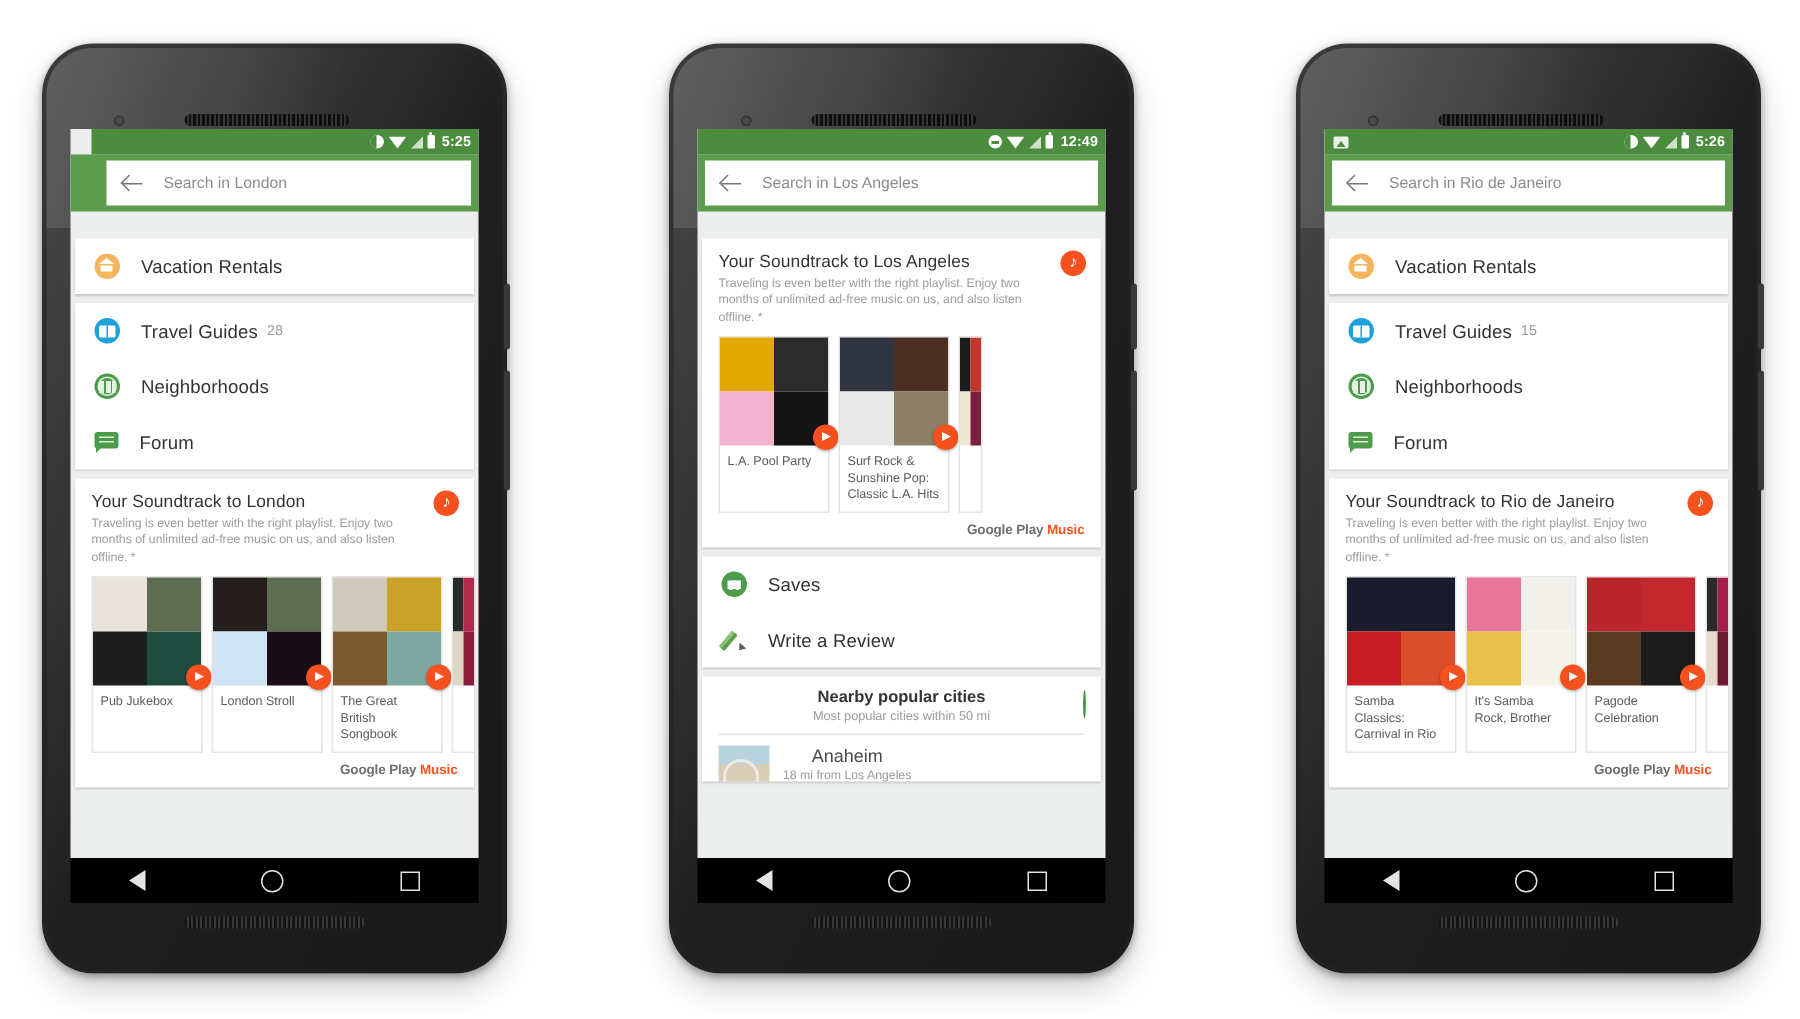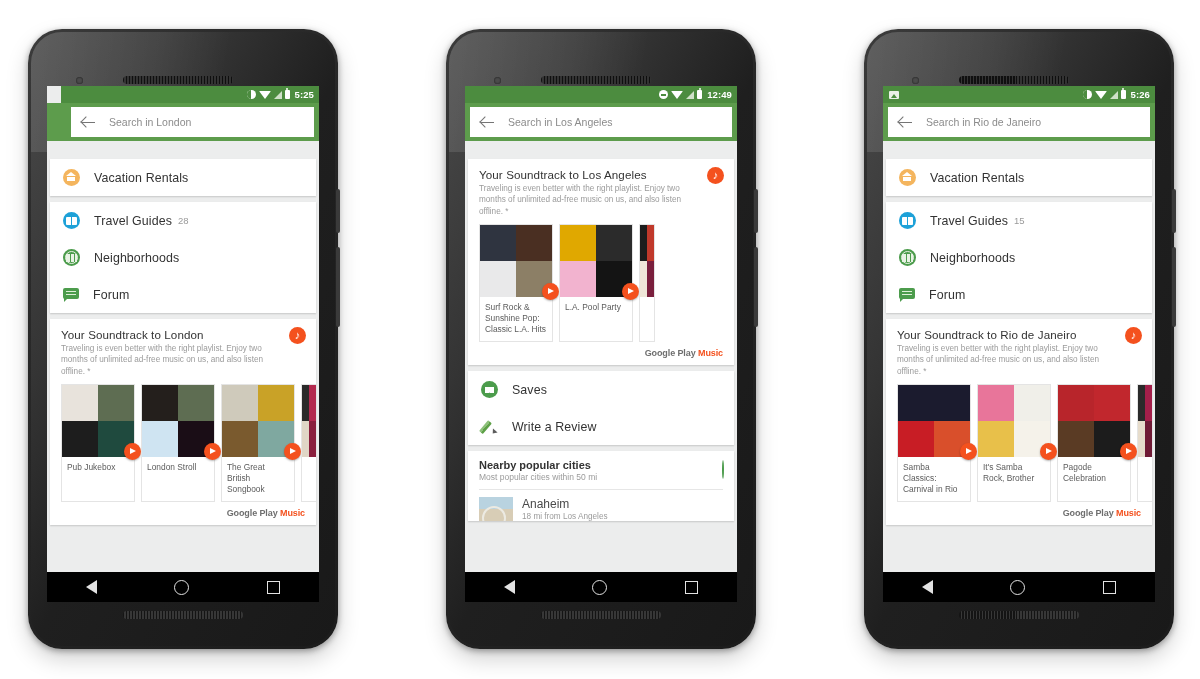--- a/index.html
+++ b/index.html
@@ -129,21 +129,21 @@
   .art div{width:100%;height:100%;}
   .playbtn{position:absolute;right:-7px;top:58px;width:17px;height:17px;border-radius:50%;background:#f4511e;
     box-shadow:0 1px 2px rgba(0,0,0,.3);}
   .playbtn::after{content:"";position:absolute;left:6px;top:4.6px;width:0;height:0;
     border-left:6px solid #fff;border-top:3.8px solid transparent;border-bottom:3.8px solid transparent;}
   .tname{font-size:8.4px;color:#5c5c5c;line-height:1.33;padding:5px 5px 6px 5px;min-height:30px;box-sizing:border-box;}
   .gpm{text-align:right;padding:6px 11px 0 0;font-size:9px;color:#6e6e6e;font-weight:bold;letter-spacing:-.1px;}
   .gpm .mus{color:#f4511e;}
 
   
-  .ncard{background:#fff;margin:0 3px 0 3px;box-shadow:0 1px 1.5px rgba(0,0,0,.16);padding:8px 0 0 0;}
+  .ncard{background:#fff;margin:0 3px 0 3px;box-shadow:0 1px 1.5px rgba(0,0,0,.16);padding:8px 0 0 0;text-align:center;}
   .nhead{padding:0 11px;position:relative;}
   .nhead .nt{font-size:11px;color:#333;font-weight:bold;}
   .nhead .ns{font-size:8.5px;color:#9b9b9b;margin-top:1px;}
   .nhead .globewrap{position:absolute;right:10px;top:2px;}
   .ndiv{height:1px;background:#e6e6e6;margin:7px 11px 0 11px;}
   .nrow{display:flex;align-items:flex-start;padding:7px 11px 0 11px;}
   .nthumb{width:34px;height:24px;flex:0 0 auto;
     background:linear-gradient(180deg,#b9d3e0 0 52%,#d8cdb6 52% 100%);position:relative;overflow:hidden;}
   .nthumb::after{content:"";position:absolute;left:3px;bottom:-9px;width:20px;height:20px;border-radius:50%;
     border:2px solid #eceae2;}
@@ -300,37 +300,37 @@
 
         <div class="mcard flush">
           <div class="mhead">
             <div class="mtitle">Your Soundtrack to Los Angeles</div>
             <div class="mdesc">Traveling is even better with the right playlist. Enjoy two months of unlimited ad-free music on us, and also listen offline. *</div>
             <div class="mbadge"></div>
           </div>
           <div class="tiles">
             <div class="tile">
               <div class="art">
+                <div style="background:#e0a800"></div>
+                  <div style="background:#2b2b2b"></div>
+                <div style="background:#f2b3cf"></div>
+                  <div style="background:#141414"></div>
+              </div>
+              <div class="playbtn"></div>
+              <div class="tname">L.A. Pool Party</div>
+            </div>
+            <div class="tile">
+              <div class="art">
                 <div style="background:#2f3440"></div>
                   <div style="background:#4a2f22"></div>
                 <div style="background:#e9e9ea"></div>
                   <div style="background:#8c7f66"></div>
               </div>
               <div class="playbtn"></div>
               <div class="tname">Surf Rock &amp; Sunshine Pop: Classic L.A. Hits</div>
-            </div>
-            <div class="tile">
-              <div class="art">
-                <div style="background:#e0a800"></div>
-                  <div style="background:#2b2b2b"></div>
-                <div style="background:#f2b3cf"></div>
-                  <div style="background:#141414"></div>
-              </div>
-              <div class="playbtn"></div>
-              <div class="tname">L.A. Pool Party</div>
             </div>
             <div class="tile clip">
               <div class="art">
                 <div style="background:#1d1d1d"></div>
                   <div style="background:#c0392b"></div>
                 <div style="background:#efe6d8"></div>
                   <div style="background:#7a1f3d"></div>
               </div>
               <div class="tname"></div>
             </div>

